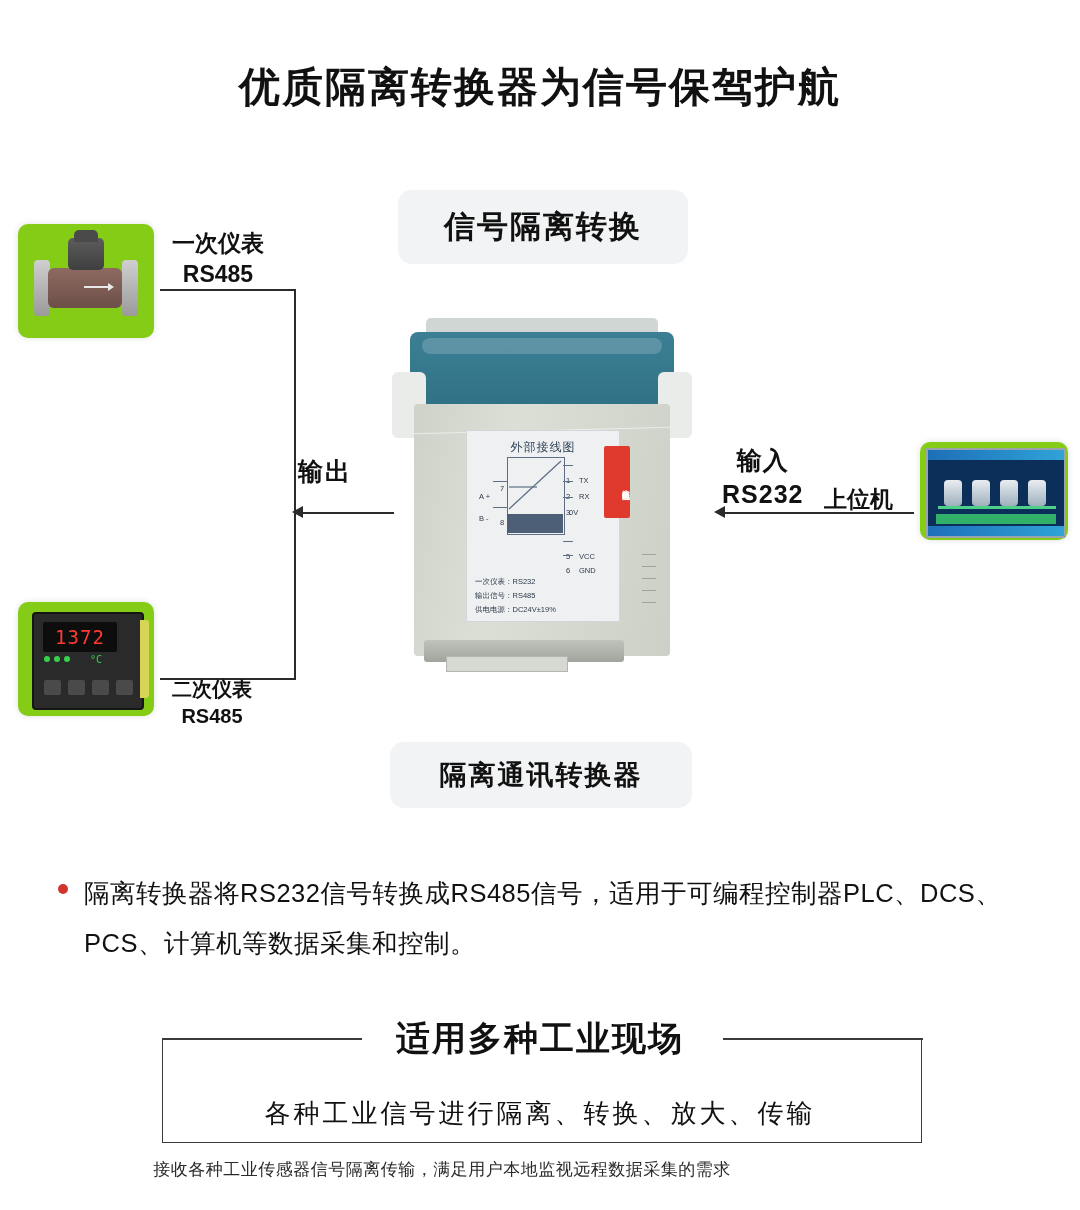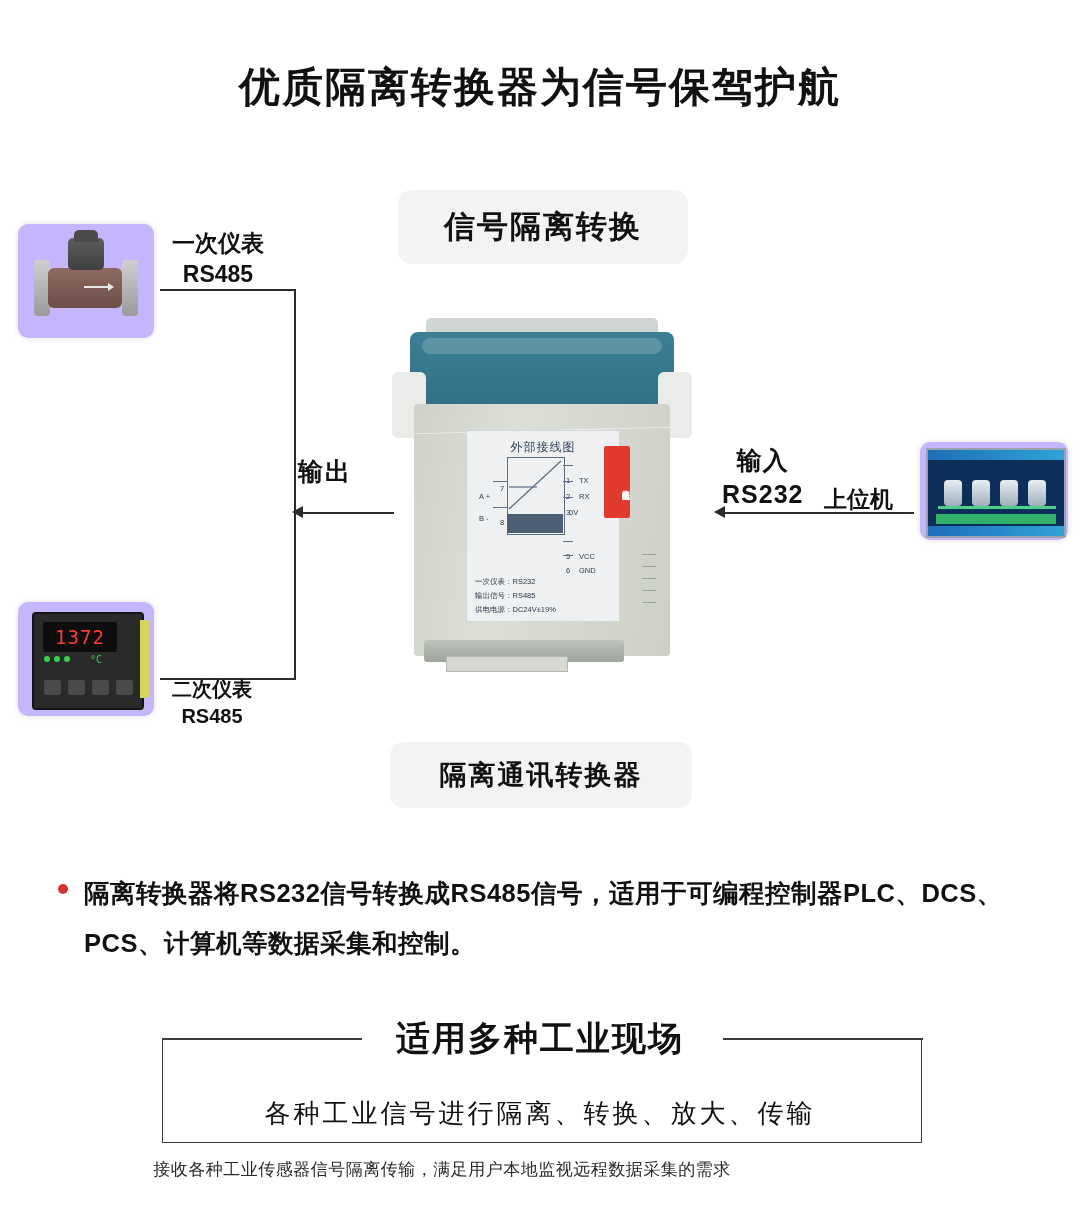--- a/index.html
+++ b/index.html
@@ -52,21 +52,21 @@
     left: 390px;
     top: 742px;
     width: 302px;
     height: 66px;
     font-size: 27px;
   }
 
   
   .thumb {
     position: absolute;
-    background: #c4b5fd;
+    background: #84cc16;
     border-radius: 10px;
     box-shadow: 0 0 6px rgba(0,0,0,0.13);
     overflow: hidden;
   }
   #thumb-primary { left: 18px; top: 224px; width: 136px; height: 114px; }
   #thumb-secondary { left: 18px; top: 602px; width: 136px; height: 114px; }
   #thumb-host { left: 920px; top: 442px; width: 148px; height: 98px; }
 
   
   .fm-body {
@@ -393,21 +393,20 @@
     width: 10px; height: 10px;
     border-radius: 50%;
     background: #d0342c;
   }
   .bullet-text {
     margin-left: 26px;
     font-size: 25.5px;
     line-height: 50px;
     color: #111;
     letter-spacing: 0.5px;
-    font-weight: bold;
   }
 
   
   #bottom-box {
     position: absolute;
     left: 162px;
     top: 1038px;
     width: 758px;
     height: 104px;
     border: 1.5px solid #3b3b3b;

